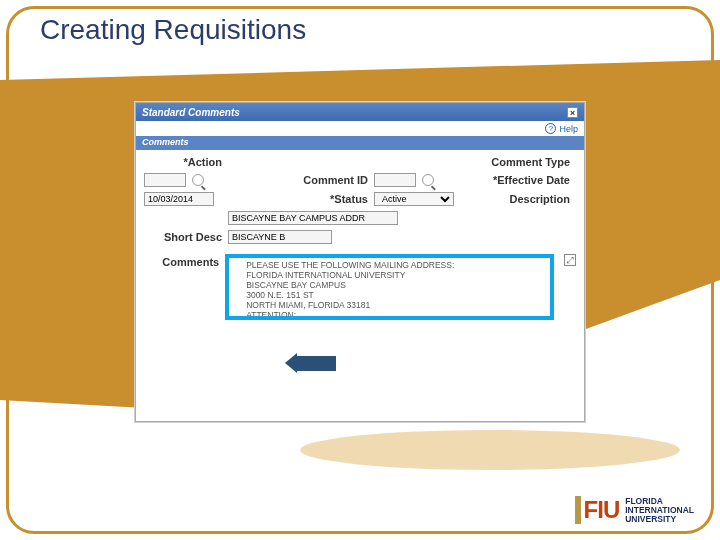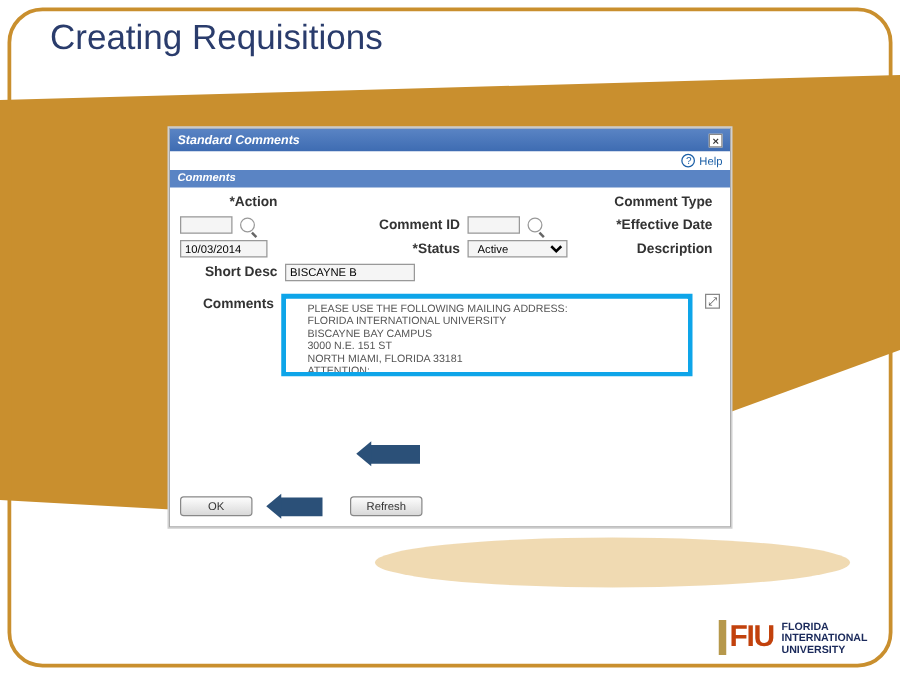--- a/index.html
+++ b/index.html
@@ -239,20 +239,23 @@
       <input type="text" style="width: 70px;" value="10/03/2014">
     </div>
     <div class="lbl">*Status</div>
     <div>
       <select style="width:80px">
         <option>Active</option>
       </select>
     </div>
 
     <div class="lbl">Description</div>
+    <div style="grid-column:2 / span 3">
+      <input type="text" style="width: 170px;" value="BISCAYNE BAY CAMPUS ADDR">
+    </div>
 
     <div class="lbl">Short Desc</div>
     <div>
       <input type="text" style="width: 104px;" value="BISCAYNE B">
     </div>
     <div></div>
       <div></div>
   </div>
 
   <div class="comments-row">
@@ -261,25 +264,20 @@
 FLORIDA INTERNATIONAL UNIVERSITY
 BISCAYNE BAY CAMPUS
 3000 N.E. 151 ST
 NORTH MIAMI, FLORIDA 33181
 ATTENTION:</textarea>
     <span class="expand-icon">⤢</span>
   </div>
 
   <div class="call-arrow" style="top:253px; left:160px;"></div>
 
-  <div class="btn-row">
-    <div class="btn">OK</div>
-    <div class="call-arrow" style="position:relative;top:0;left:0;width:34px;"></div>
-    <div class="btn">Refresh</div>
-  </div>
 </div>
 
 <div class="logo">
   <div class="logo-mark">FIU</div>
   <div class="logo-txt">
     <div>FLORIDA</div>
     <div>INTERNATIONAL</div>
     <div>UNIVERSITY</div>
   </div>
 </div>

